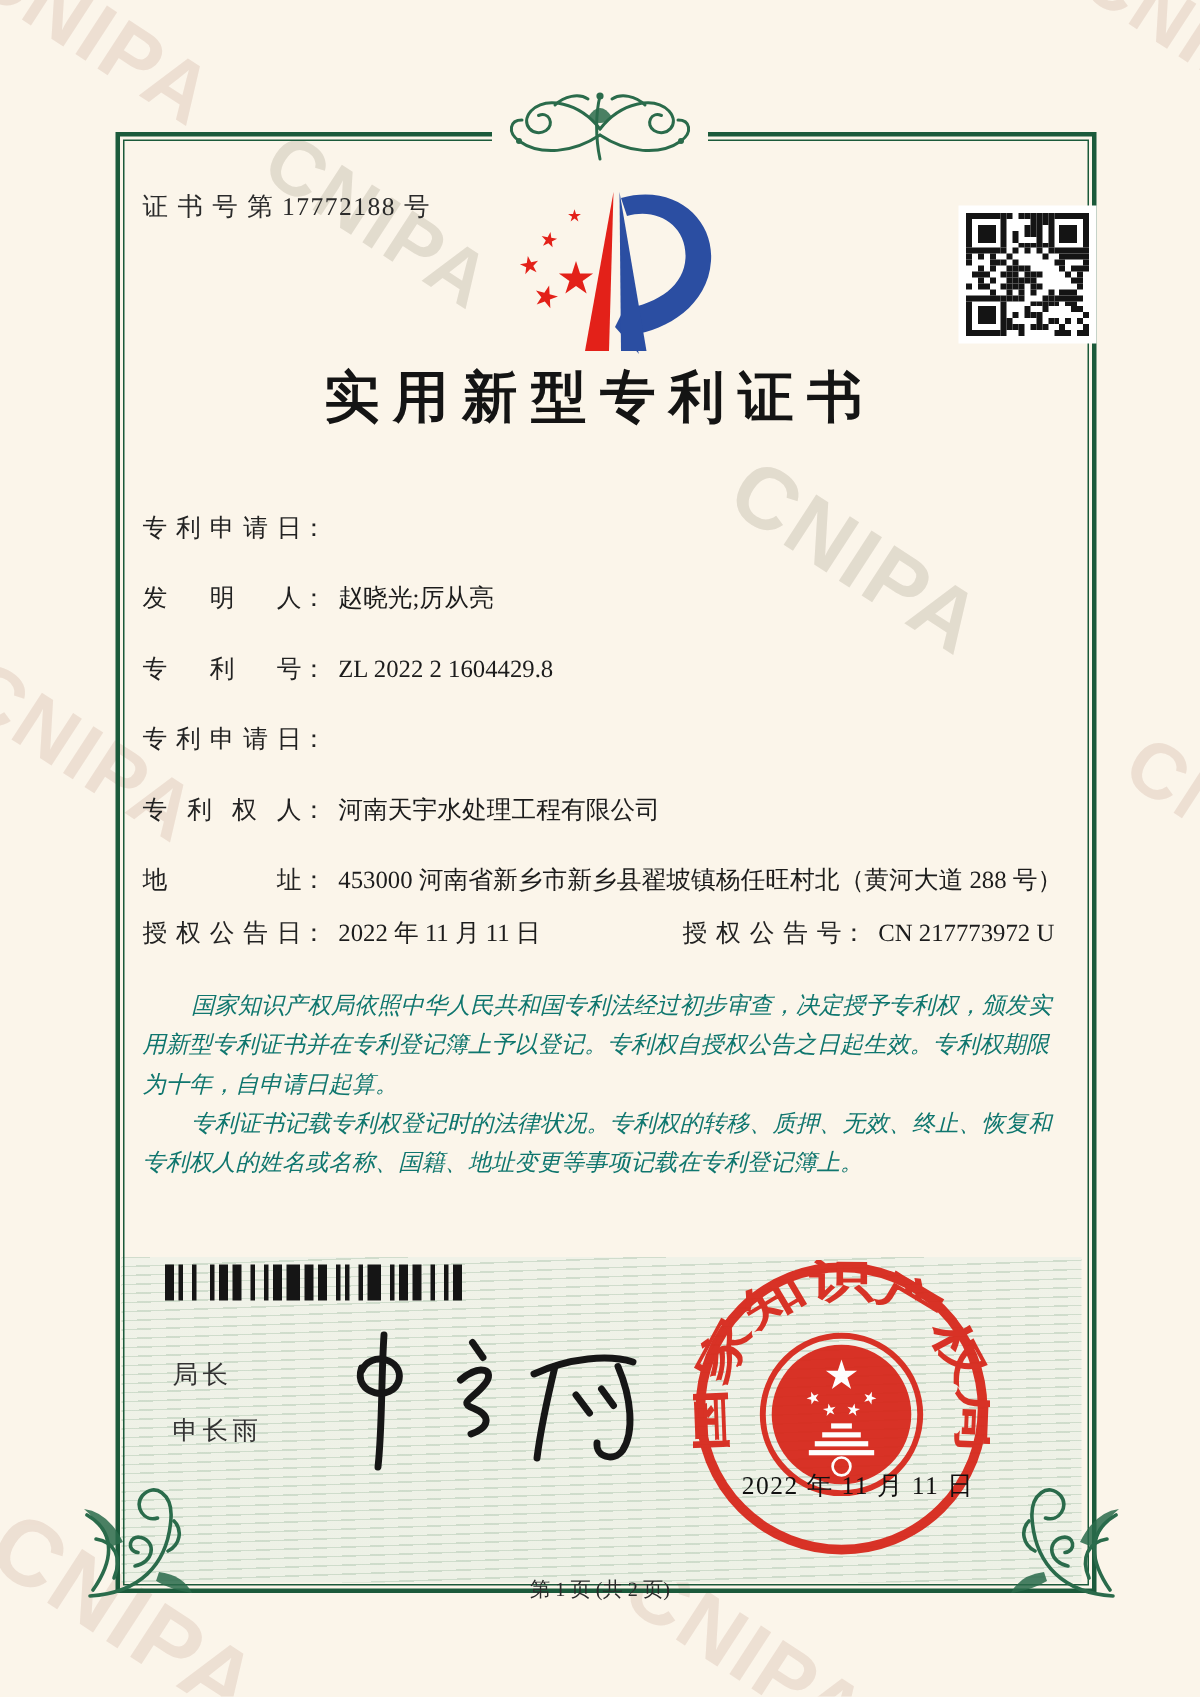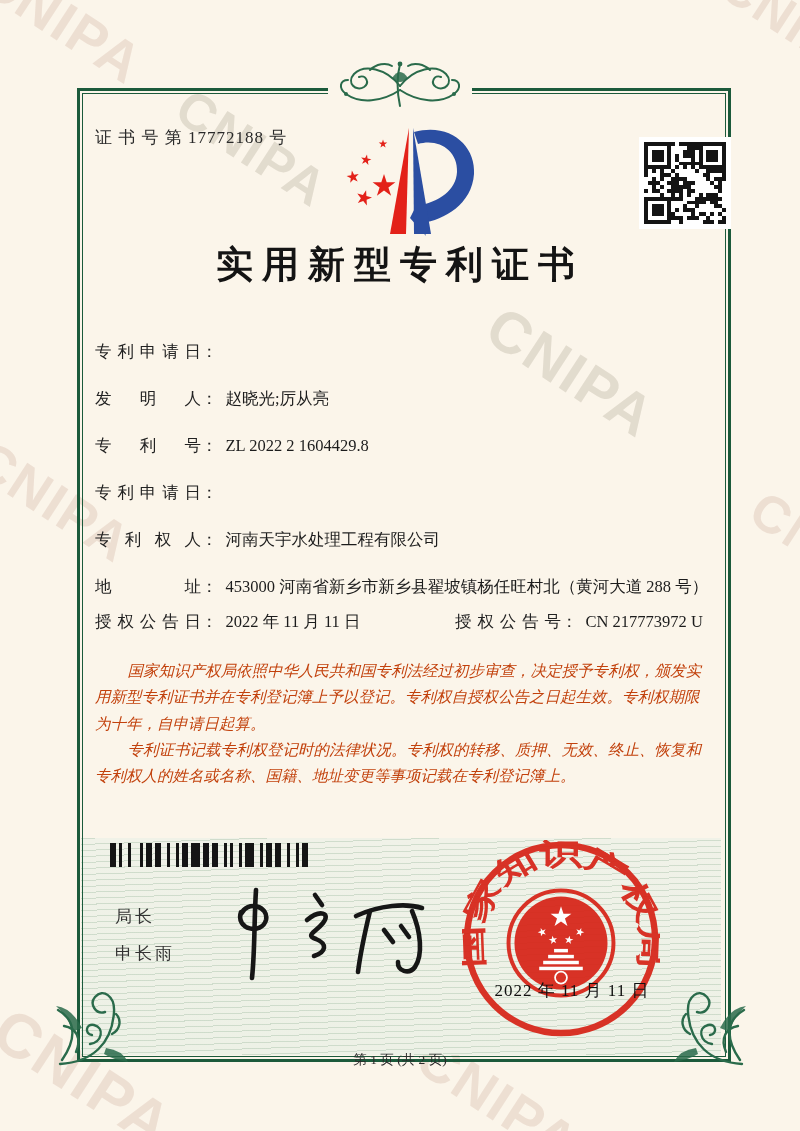--- a/index.html
+++ b/index.html
@@ -38,21 +38,21 @@
   .frow{display:flex;align-items:flex-start;margin-bottom:25px;line-height:22px;}
   .frow.addr{margin-bottom:13px;}
   .flabel{display:inline-block;width:106px;text-align:justify;text-align-last:justify;flex:0 0 106px;color:#222;}
   .fcolon{margin-right:8px;color:#222;}
   .fvalue{flex:1;max-width:505px;color:#1c1c1c;}
   .grantrow{position:relative;height:22px;}
   .g2{position:absolute;left:360px;top:0;display:flex;}
   .g2 .flabel{width:106px;flex:0 0 106px;}
 
   .paras{position:absolute;left:95px;top:658px;width:616px;font-size:15.5px;line-height:1.7;
-      font-style:italic;color:#c2410c;}
+      font-style:italic;color:#0f766e;}
   .paras p{margin:0;text-indent:2.1em;}
 
   .barcode{position:absolute;left:110px;top:843px;height:24px;display:flex;align-items:stretch;}
   .barcode b{display:block;height:24px;}
 
   .sig-label{position:absolute;left:115px;font-family:"Liberation Sans",sans-serif;font-size:17px;color:#333;letter-spacing:3px;}
   .sig-script{position:absolute;left:212px;top:878px;}
 
   .seal-svg{position:absolute;left:462px;top:840px;opacity:.95;}
   .seal-date{position:absolute;left:477px;top:979px;width:190px;text-align:center;font-size:17px;color:#101010;letter-spacing:1px;z-index:6;}

